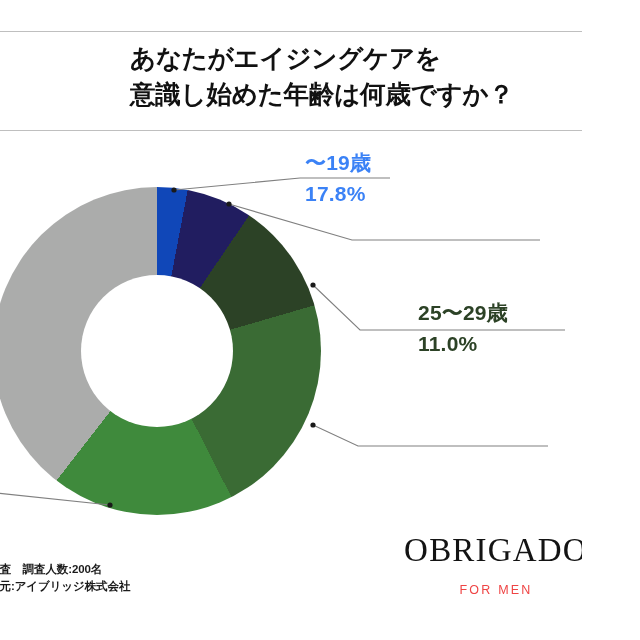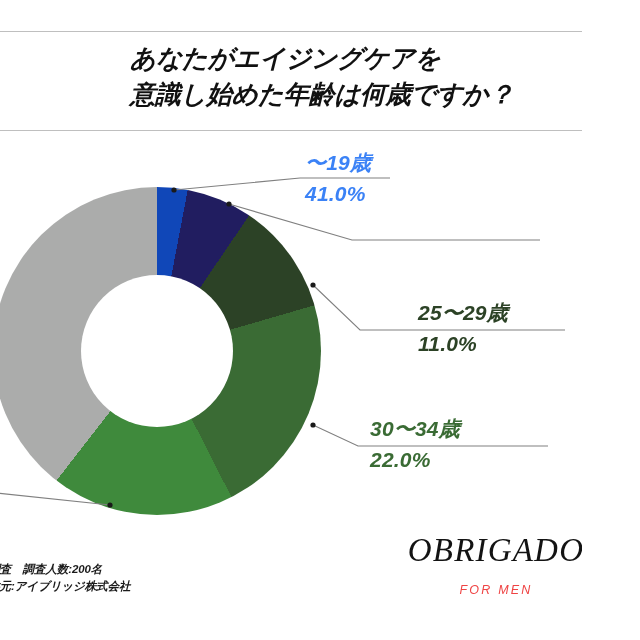--- a/index.html
+++ b/index.html
@@ -8,21 +8,20 @@
     background:#ffffff;
     font-family:"Liberation Sans","DejaVu Sans",sans-serif;
     overflow:hidden;
     position:relative;
   }
   #slide{
     position:absolute;inset:0;
     width:582px;height:640px;
     background:#ffffff;
     overflow:hidden;
-    font-style:italic;
   }
 
   
   #title-box{
     position:absolute;
     left:-120px;          
     top:31px;
     width:703px;
     height:100px;
     border:1.5px solid #bfbfbf;
@@ -158,29 +157,25 @@
 
     <polyline points="313,425 358,446 548,446" fill="none" stroke="#808080" stroke-width="1.1"></polyline>
     <circle cx="313" cy="425" r="2.6" fill="#1a1a1a"></circle>
 
     <polyline points="110,505 -60,487" fill="none" stroke="#808080" stroke-width="1.1"></polyline>
     <circle cx="110" cy="505" r="2.6" fill="#1a1a1a"></circle>
   </svg>
 
   <div class="callout" id="callout-0" style="color: #3b82f6;">
     <div class="cat">〜19歳</div>
-    <div class="pct">41.0%</div>
+    <div class="pct">17.8%</div>
   </div>
   <div class="callout" id="callout-2" style="color: rgb(44, 66, 38); margin-left: 48px;">
     <div class="cat">25〜29歳</div>
     <div class="pct">11.0%</div>
-  </div>
-  <div class="callout" id="callout-3" style="color: rgb(58, 107, 52);">
-    <div class="cat">30〜34歳</div>
-    <div class="pct">22.0%</div>
   </div>
 
   <div id="footnote">ーネット調査　調査人数:200名
 ニター提供元:アイブリッジ株式会社</div>
 
   <div id="logo">
     <div id="logo-name">OBRIGADO</div>
     <div id="logo-sub">FOR MEN</div>
   </div>
 

